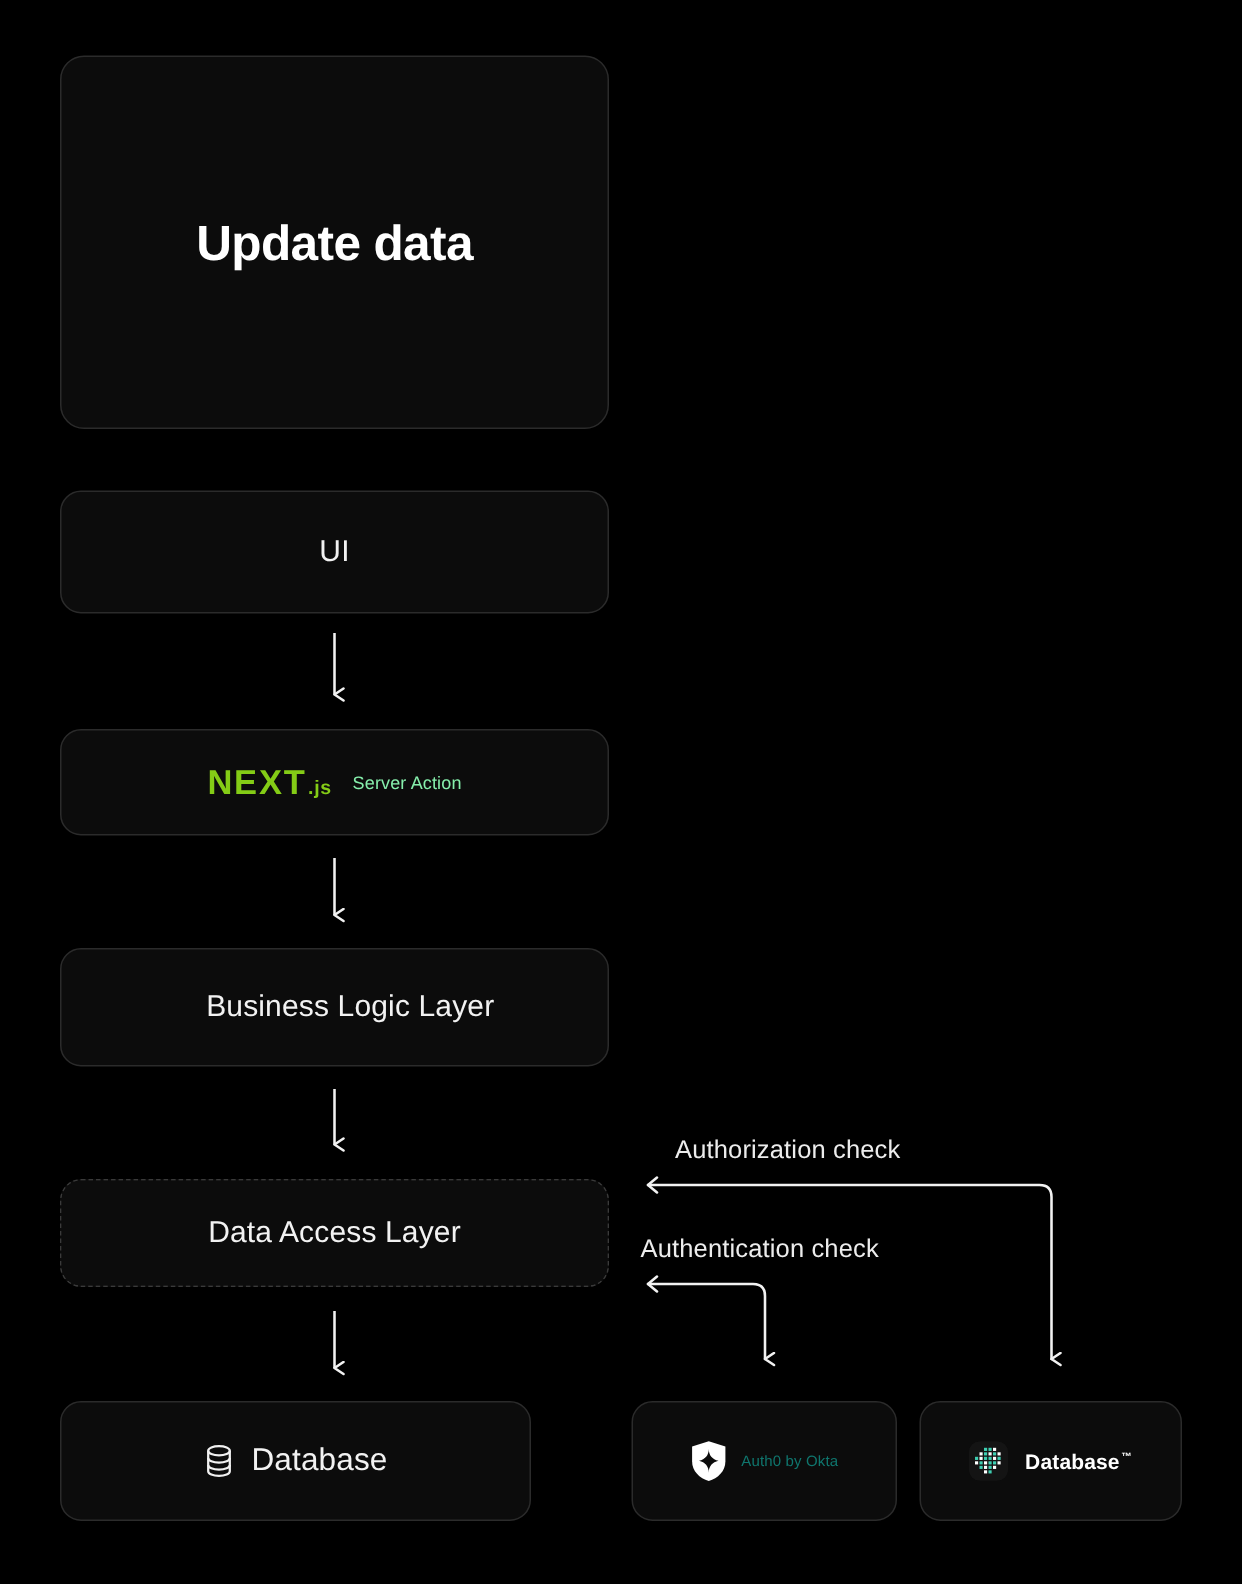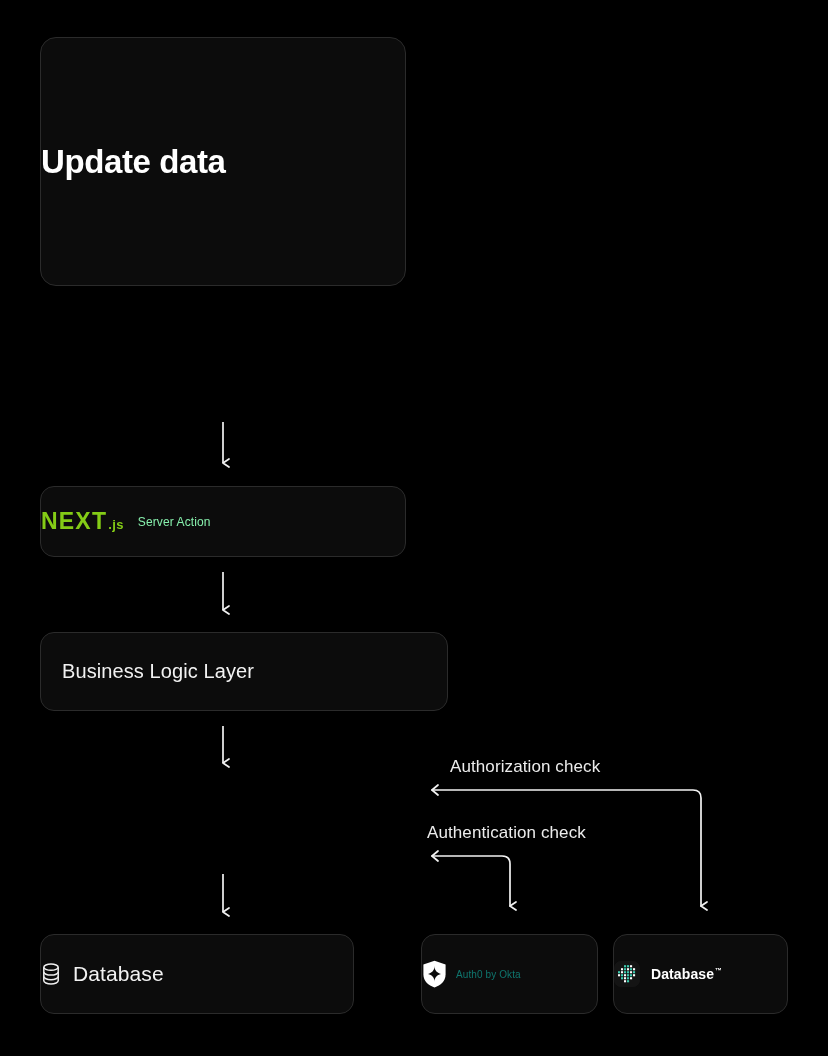--- a/index.html
+++ b/index.html
@@ -22,20 +22,21 @@
   }
 
   
   .card {
     position: absolute;
     background: #0c0c0c;
     border: 1px solid #2b2b2b;
     border-radius: 14px;
     display: flex;
     align-items: center;
+    justify-content: center;
     color: #f2f2f2;
     font-size: 20px;
     font-weight: 400;
     letter-spacing: 0.1px;
   }
   .card.dashed {
     border-style: dashed;
     border-color: #3a3a3a;
   }
 
@@ -47,21 +48,21 @@
   }
   #card-hero .hero-title {
     font-size: 33px;
     font-weight: 700;
     letter-spacing: -0.4px;
     color: #ffffff;
   }
 
   #card-ui        { left: 40px; top: 327px;  width: 366px; height: 82px; }
   #card-next      { left: 40px; top: 486px;  width: 366px; height: 71px; }
-  #card-business  { left: 40px; top: 632px;  width: 408px; height: 79px; padding-left: 21px; }
+  #card-business  { left: 40px; top: 632px;  width: 366px; height: 79px; padding-left: 21px; }
   #card-dal       { left: 40px; top: 786px;  width: 366px; height: 72px; }
   #card-database  { left: 40px; top: 934px;  width: 314px; height: 80px; }
   #card-auth0     { left: 421px; top: 934px; width: 177px; height: 80px; }
   #card-openfga   { left: 613px; top: 934px; width: 175px; height: 80px; }
 
   
   .next-row {
     display: flex;
     align-items: center;
     gap: 14px;
@@ -156,35 +157,41 @@
 </style>
 </head>
 <body>
 
 <div id="stage">
 
   <div class="card" id="card-hero">
     <span class="hero-title">Update data</span>
   </div>
 
+  <div class="card" id="card-ui">
+    <span>UI</span>
+  </div>
 
   <div class="card" id="card-next">
     <div class="next-row">
       <span class="next-mark">
         <span class="nx-word">NEXT</span>
           <span class="nx-js">.js</span>
       </span>
       <span class="next-label">Server Action</span>
     </div>
   </div>
 
   <div class="card" id="card-business">
     <span>Business Logic Layer</span>
   </div>
 
+  <div class="card dashed" id="card-dal">
+    <span>Data Access Layer</span>
+  </div>
 
   <div class="card" id="card-database">
     <div class="db-row">
       <svg width="20" height="22" viewBox="0 0 20 22">
         <ellipse cx="10" cy="4.2" rx="7.2" ry="3.1" fill="none" stroke="#f0f0f0" stroke-width="1.5"></ellipse>
         <path d="M2.8 4.2 V17.8 C2.8 19.5 6.0 20.9 10 20.9 C14.0 20.9 17.2 19.5 17.2 17.8 V4.2" fill="none" stroke="#f0f0f0" stroke-width="1.5"></path>
         <path d="M2.8 9.0 C2.8 10.7 6.0 12.1 10 12.1 C14.0 12.1 17.2 10.7 17.2 9.0" fill="none" stroke="#f0f0f0" stroke-width="1.5"></path>
         <path d="M2.8 13.6 C2.8 15.3 6.0 16.7 10 16.7 C14.0 16.7 17.2 15.3 17.2 13.6" fill="none" stroke="#f0f0f0" stroke-width="1.5"></path>
       </svg>
       <span class="db-label">Database</span>

